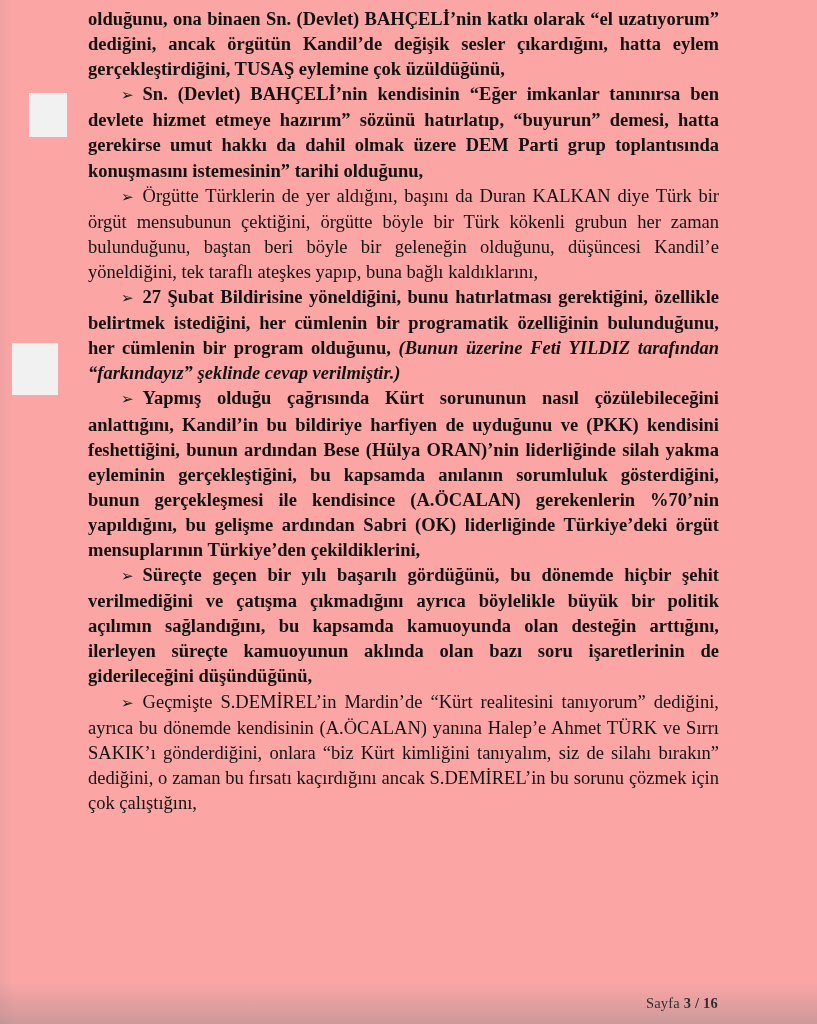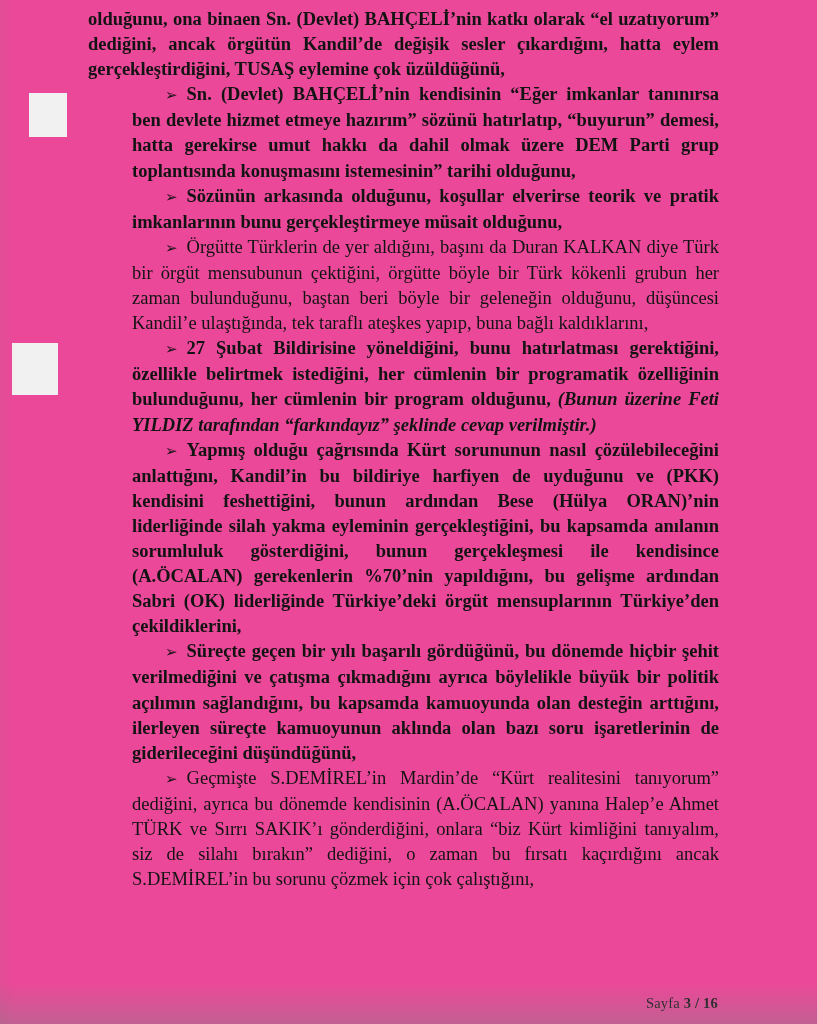--- a/index.html
+++ b/index.html
@@ -11,21 +11,21 @@
     width: 817px;
     height: 1024px;
     overflow: hidden;
     position: relative;
     font-family: "Liberation Serif", "DejaVu Serif", serif;
     color: #131313;
   }
   .page {
     position: absolute;
     inset: 0;
-    background: #ec4899;
+    background: #fca5a5;
   }
   
   .smudge {
     position: absolute;
     background: #f1f1f1;
     pointer-events: none;
   }
   .smudge.s1 { left: 29px; top: 93px;  width: 38px; height: 44px; }
   .smudge.s2 { left: 12px; top: 343px; width: 46px; height: 52px; }
   
@@ -49,21 +49,21 @@
     left: 88px;
     width: 631px;
   }
   p.para {
     margin: 0;
     font-size: 18.5px;
     line-height: 25.1px;
     text-align: justify;
     text-justify: inter-word;
   }
-  p.para.bullet { text-indent: 33px; margin-left: 44px; }
+  p.para.bullet { text-indent: 33px; }
   p.para.continuation { text-indent: 0; }
   p.para.bold { font-weight: bold; }
   .arrow {
     display: inline;
     margin-right: 9px;
     font-family: "DejaVu Sans", sans-serif;
     font-size: 15px;
   }
   .italic { font-style: italic; }
   .footer {
@@ -80,22 +80,21 @@
 <body>
 
 <div class="page">
 
   <div class="smudge s1"></div>
   <div class="smudge s2"></div>
 
   <div class="body-text">
       <p class="para continuation bold"><span>olduğunu, ona binaen Sn. (Devlet) BAHÇELİ’nin katkı olarak “el uzatıyorum” dediğini, ancak örgütün Kandil’de değişik sesler çıkardığını, hatta eylem gerçekleştirdiğini, TUSAŞ eylemine çok üzüldüğünü,</span></p>
       <p class="para bullet bold"><span class="arrow">➢</span><span>Sn. (Devlet) BAHÇELİ’nin kendisinin “Eğer imkanlar tanınırsa ben devlete hizmet etmeye hazırım” sözünü hatırlatıp, “buyurun” demesi, hatta gerekirse umut hakkı da dahil olmak üzere DEM Parti grup toplantısında konuşmasını istemesinin” tarihi olduğunu,</span></p>
-      <p class="para bullet bold"><span class="arrow">➢</span><span>Sözünün arkasında olduğunu, koşullar elverirse teorik ve pratik imkanlarının bunu gerçekleştirmeye müsait olduğunu,</span></p>
-      <p class="para bullet"><span class="arrow">➢</span><span>Örgütte Türklerin de yer aldığını, başını da Duran KALKAN diye Türk bir örgüt mensubunun çektiğini, örgütte böyle bir Türk kökenli grubun her zaman bulunduğunu, baştan beri böyle bir geleneğin olduğunu, düşüncesi Kandil’e ulaştığında, tek taraflı ateşkes yapıp, buna bağlı kaldıklarını,</span></p>
+      <p class="para bullet"><span class="arrow">➢</span><span>Örgütte Türklerin de yer aldığını, başını da Duran KALKAN diye Türk bir örgüt mensubunun çektiğini, örgütte böyle bir Türk kökenli grubun her zaman bulunduğunu, baştan beri böyle bir geleneğin olduğunu, düşüncesi Kandil’e yöneldiğini, tek taraflı ateşkes yapıp, buna bağlı kaldıklarını,</span></p>
       <p class="para bullet bold"><span class="arrow">➢</span><span>27 Şubat Bildirisine yöneldiğini, bunu hatırlatması gerektiğini, özellikle belirtmek istediğini, her cümlenin bir programatik özelliğinin bulunduğunu, her cümlenin bir program olduğunu, </span><span class="italic">(Bunun üzerine Feti YILDIZ tarafından “farkındayız” şeklinde cevap verilmiştir.)</span></p>
       <p class="para bullet bold"><span class="arrow">➢</span><span>Yapmış olduğu çağrısında Kürt sorununun nasıl çözülebileceğini anlattığını, Kandil’in bu bildiriye harfiyen de uyduğunu ve (PKK) kendisini feshettiğini, bunun ardından Bese (Hülya ORAN)’nin liderliğinde silah yakma eyleminin gerçekleştiğini, bu kapsamda anılanın sorumluluk gösterdiğini, bunun gerçekleşmesi ile kendisince (A.ÖCALAN) gerekenlerin %70’nin yapıldığını, bu gelişme ardından Sabri (OK) liderliğinde Türkiye’deki örgüt mensuplarının Türkiye’den çekildiklerini,</span></p>
       <p class="para bullet bold"><span class="arrow">➢</span><span>Süreçte geçen bir yılı başarılı gördüğünü, bu dönemde hiçbir şehit verilmediğini ve çatışma çıkmadığını ayrıca böylelikle büyük bir politik açılımın sağlandığını, bu kapsamda kamuoyunda olan desteğin arttığını, ilerleyen süreçte kamuoyunun aklında olan bazı soru işaretlerinin de giderileceğini düşündüğünü,</span></p>
       <p class="para bullet"><span class="arrow">➢</span><span>Geçmişte S.DEMİREL’in Mardin’de “Kürt realitesini tanıyorum” dediğini, ayrıca bu dönemde kendisinin (A.ÖCALAN) yanına Halep’e Ahmet TÜRK ve Sırrı SAKIK’ı gönderdiğini, onlara “biz Kürt kimliğini tanıyalım, siz de silahı bırakın” dediğini, o zaman bu fırsatı kaçırdığını ancak S.DEMİREL’in bu sorunu çözmek için çok çalıştığını,</span></p>
     </div>
 
   <div class="footer">
     <span>Sayfa</span>
     <span class="pageval">3 / 16</span>
   </div>

